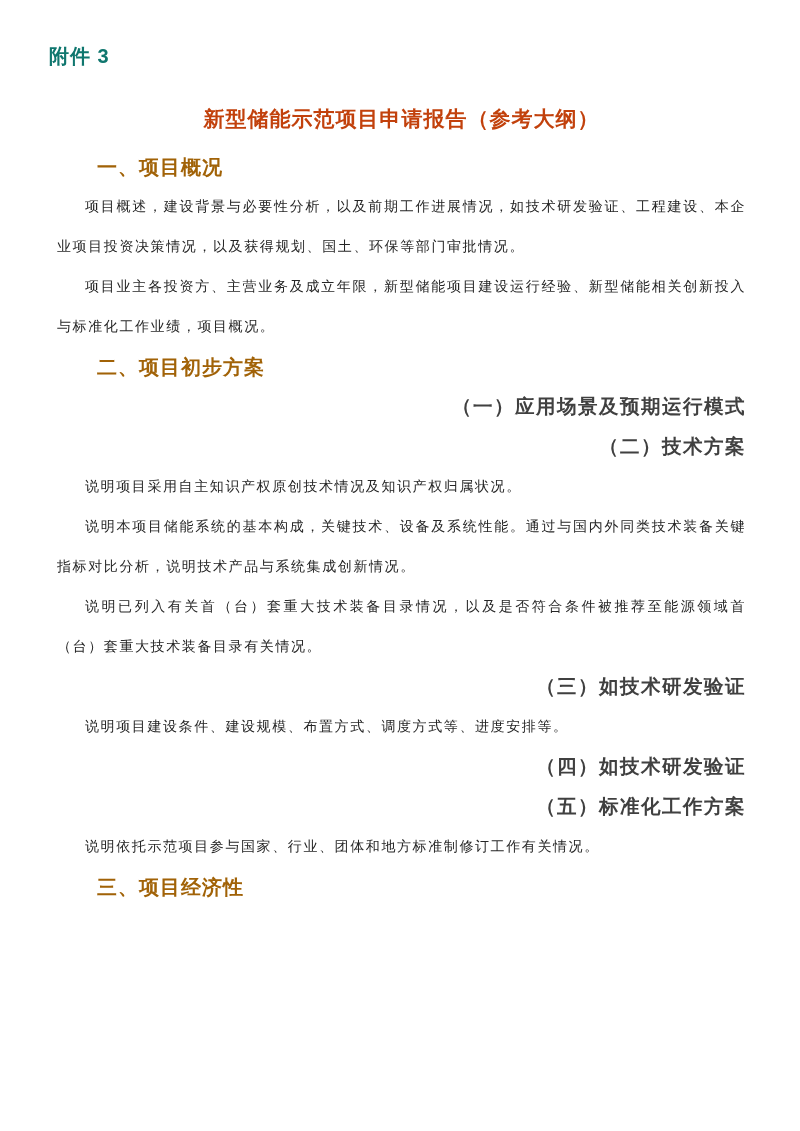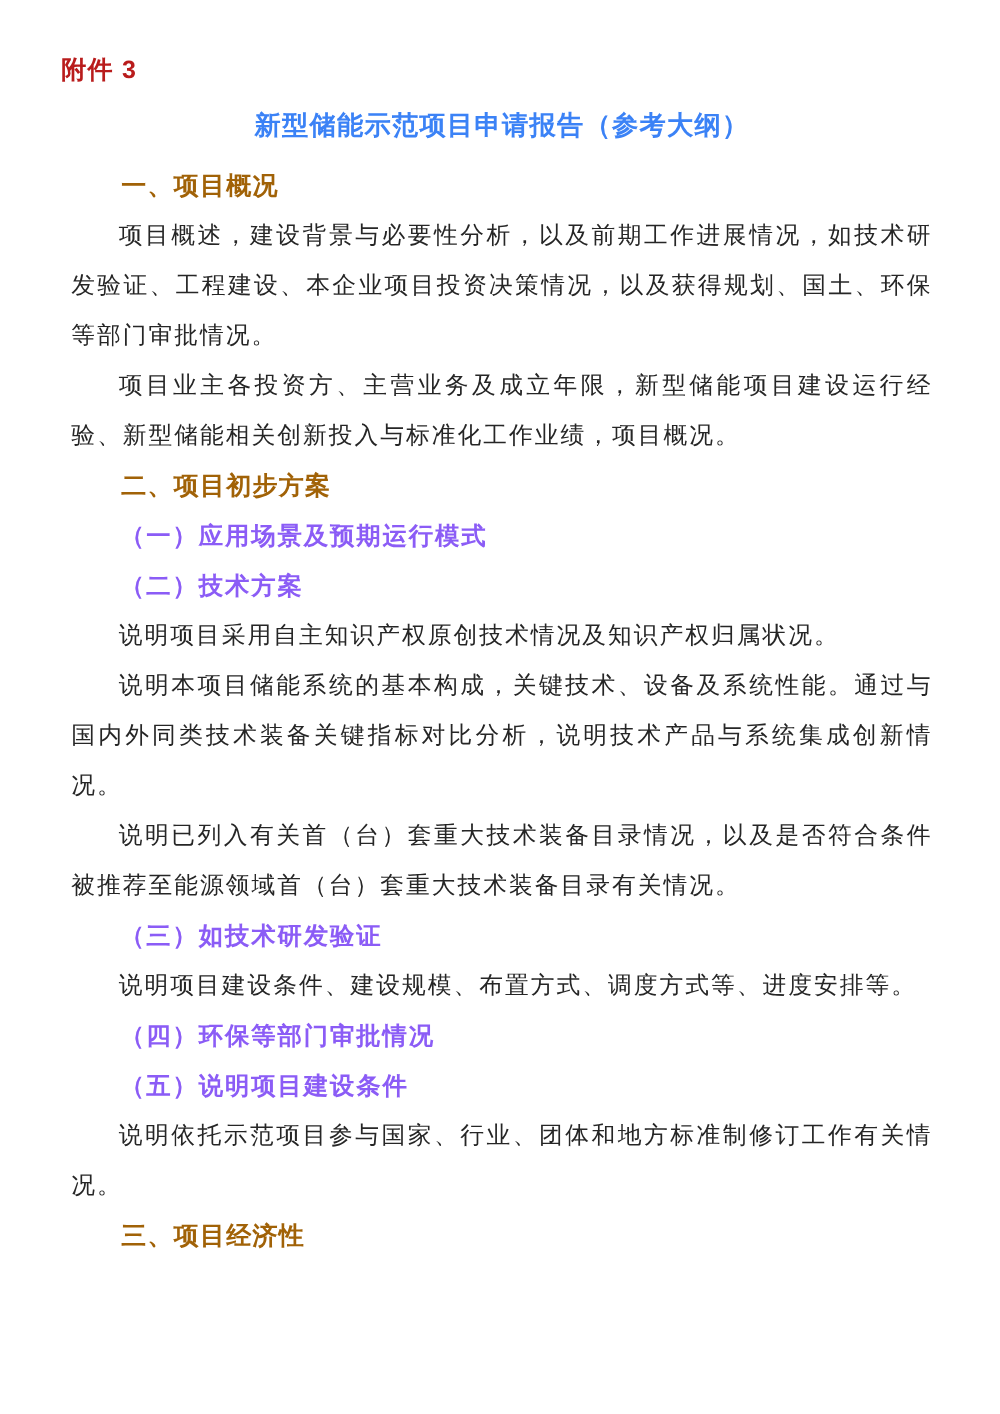--- a/index.html
+++ b/index.html
@@ -16,59 +16,60 @@
     overflow: hidden;
   }
 
   .attachment-label {
     font-family: "Liberation Sans", "DejaVu Sans", sans-serif;
     font-weight: bold;
     font-size: 20px;
     line-height: 28px;
     letter-spacing: 1px;
     margin-left: -8px;
-    color: #b91c1c;
+    color: #0f766e;
   }
 
   .doc-title {
     font-family: "Liberation Sans", "DejaVu Sans", sans-serif;
     font-weight: bold;
     font-size: 21px;
     line-height: 30px;
     letter-spacing: 1px;
     text-align: center;
-    margin-top: 16px;
-    color: #3b82f6;
+    margin-top: 34px;
+    color: #c2410c;
   }
 
   .content { margin-top: 13px; }
 
   .content > div {
     text-indent: 2em;
     line-height: 40px;
   }
 
   .h1 {
     font-family: "Liberation Sans", "DejaVu Sans", sans-serif;
     font-weight: bold;
     font-size: 20px;
     letter-spacing: 1px;
     color: #a16207;
   }
 
   .h2 {
-    font-family: Liberation Sans, sans-serif;
+    font-family: Liberation Serif, serif;
     font-weight: bold;
     font-size: 19.5px;
     letter-spacing: 1.5px;
-    color: #8b5cf6;
+    color: #404040;
+    text-align: right;
   }
 
   .para {
-    font-size: 19px;
+    font-size: 14px;
     letter-spacing: 1.6px;
     text-align: justify;
     color: #262626;
   }
 </style>
 </head>
 <body>
 
 <div class="page">
 
@@ -81,20 +82,20 @@
     <div class="para">项目概述，建设背景与必要性分析，以及前期工作进展情况，如技术研发验证、工程建设、本企业项目投资决策情况，以及获得规划、国土、环保等部门审批情况。</div>
     <div class="para">项目业主各投资方、主营业务及成立年限，新型储能项目建设运行经验、新型储能相关创新投入与标准化工作业绩，项目概况。</div>
     <div class="h1">二、项目初步方案</div>
     <div class="h2">（一）应用场景及预期运行模式</div>
     <div class="h2">（二）技术方案</div>
     <div class="para">说明项目采用自主知识产权原创技术情况及知识产权归属状况。</div>
     <div class="para">说明本项目储能系统的基本构成，关键技术、设备及系统性能。通过与国内外同类技术装备关键指标对比分析，说明技术产品与系统集成创新情况。</div>
     <div class="para">说明已列入有关首（台）套重大技术装备目录情况，以及是否符合条件被推荐至能源领域首（台）套重大技术装备目录有关情况。</div>
     <div class="h2">（三）如技术研发验证</div>
     <div class="para">说明项目建设条件、建设规模、布置方式、调度方式等、进度安排等。</div>
-    <div class="h2">（四）环保等部门审批情况</div>
-    <div class="h2">（五）说明项目建设条件</div>
+    <div class="h2">（四）如技术研发验证</div>
+    <div class="h2">（五）标准化工作方案</div>
     <div class="para">说明依托示范项目参与国家、行业、团体和地方标准制修订工作有关情况。</div>
     <div class="h1">三、项目经济性</div>
 
   </div>
 
 </div>
 
 </body></html>

